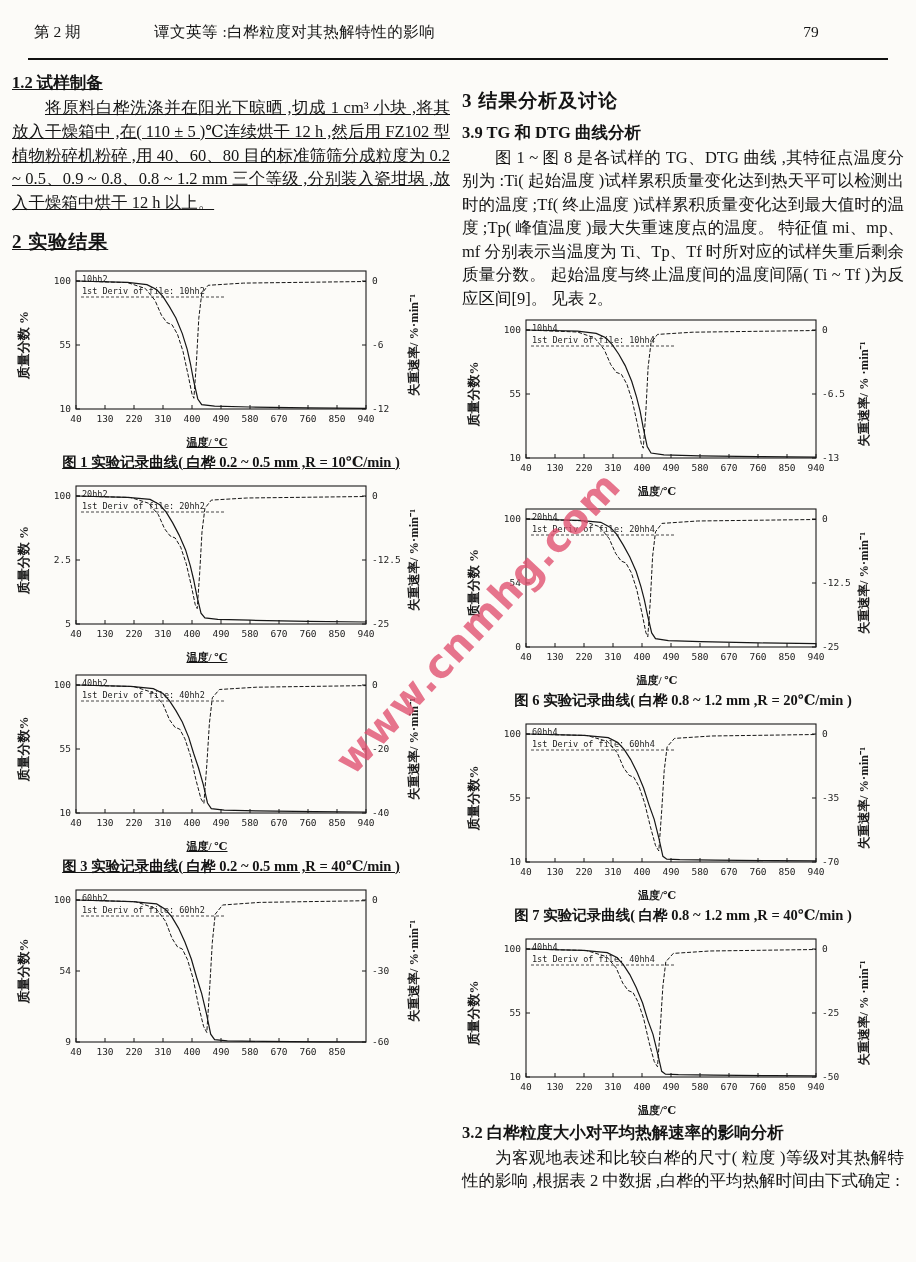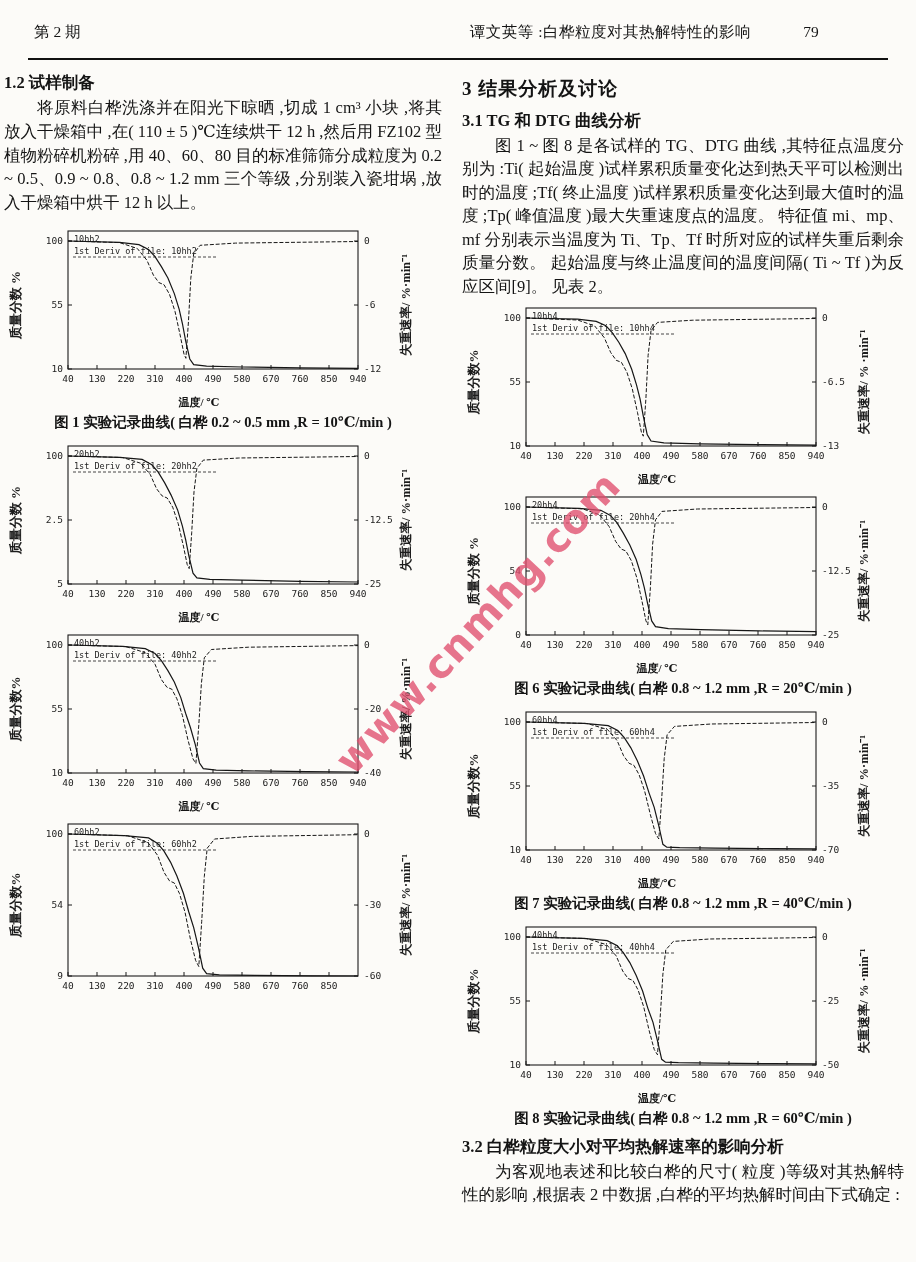--- a/index.html
+++ b/index.html
@@ -4,26 +4,26 @@
 <style>
   html,body{margin:0;padding:0;}
   body{
     width:916px;height:1262px;position:relative;overflow:hidden;
     background:#fcfbf8;color:#141414;
     font-family:"Liberation Serif","DejaVu Serif",serif;
   }
   
   .hdr{position:absolute;top:22px;left:34px;right:45px;display:flex;align-items:baseline;font-size:15.5px;}
   .hdr .issue{width:120px;}
-  .hdr .rtitle{flex:1;text-align:right;letter-spacing:.5px;}
+  .hdr .rtitle{flex:1;text-align:left;letter-spacing:.5px;}
   .hdr .pageno{width:120px;text-align:center;}
   .hdr-rule{position:absolute;top:58px;left:28px;right:28px;height:0;border-top:2px solid #111;}
   
   .col{position:absolute;top:68px;width:438px;}
-  .col-left{left:4px;}
+  .col-left{left:12px;text-decoration:underline;}
   .col-right{left:462px;top:76px;width:442px;}
   .sub-h{font-weight:bold;font-size:16.5px;margin:4px 0 2px 0;}
   .sec-h{font-weight:bold;font-size:19px;margin:14px 0 8px 0;letter-spacing:1px;}
   .para{font-size:16.5px;line-height:1.44;text-align:justify;text-indent:2em;margin:2px 0 4px 0;}
   .col-right .para{line-height:1.42;}
   
   .fig{margin:4px 0 2px 0;}
   .chart-wrap{position:relative;left:0;}
   .fig-xlabel{font-size:11px;font-weight:bold;text-align:center;width:418px;position:relative;left:-14px;margin-top:-2px;}
   .fig-caption{font-size:14.5px;font-weight:600;text-align:center;margin:3px 0 8px 0;}
@@ -44,20 +44,21 @@
   <span class="pageno">79</span>
 </div>
 <div class="hdr-rule"></div>
 
 <div class="watermark" style="color: rgb(224, 79, 110);">www.cnmhg.com</div>
 
 <div class="col col-left">
   <div class="sub-h">1.2  试样制备</div>
   <p class="para">将原料白桦洗涤并在阳光下晾晒 ,切成 1 cm³ 小块 ,将其放入干燥箱中 ,在( 110 ± 5 )℃连续烘干 12 h ,然后用 FZ102 型植物粉碎机粉碎 ,用 40、60、80 目的标准筛筛分成粒度为 0.2 ~ 0.5、0.9 ~ 0.8、0.8 ~ 1.2 mm 三个等级 ,分别装入瓷坩埚 ,放入干燥箱中烘干 12 h 以上。</p>
 
+  <div class="sec-h">2  实验结果</div>
 
   <figure class="fig" style="margin-top:10px">
     <div class="chart-wrap"><svg viewBox="0 0 438 168" width="438" height="168">
           <rect x="64" y="6" width="290" height="138" fill="none" stroke="#1b1b1b" stroke-width="1.1"></rect>
           <line x1="64" y1="144" x2="64" y2="140" stroke="#1b1b1b" stroke-width="1"></line>
           <text x="64" y="157" font-size="9.5" text-anchor="middle" font-family="&quot;DejaVu Sans Mono&quot;,&quot;Liberation Mono&quot;,monospace">40</text>
           <line x1="93" y1="144" x2="93" y2="140" stroke="#1b1b1b" stroke-width="1"></line>
           <text x="93" y="157" font-size="9.5" text-anchor="middle" font-family="&quot;DejaVu Sans Mono&quot;,&quot;Liberation Mono&quot;,monospace">130</text>
           <line x1="122" y1="144" x2="122" y2="140" stroke="#1b1b1b" stroke-width="1"></line>
           <text x="122" y="157" font-size="9.5" text-anchor="middle" font-family="&quot;DejaVu Sans Mono&quot;,&quot;Liberation Mono&quot;,monospace">220</text>
@@ -188,20 +189,21 @@
           <text x="360" y="147" font-size="9.5" text-anchor="start" font-family="&quot;DejaVu Sans Mono&quot;,&quot;Liberation Mono&quot;,monospace">-40</text>
           <text x="70" y="17" font-size="8.5" text-anchor="start" font-family="&quot;DejaVu Sans Mono&quot;,&quot;Liberation Mono&quot;,monospace">40hh2</text>
           <text x="70" y="29" font-size="8.5" text-anchor="start" font-family="&quot;DejaVu Sans Mono&quot;,&quot;Liberation Mono&quot;,monospace">1st Deriv of file: 40hh2</text>
           <line x1="69" y1="32" x2="214" y2="32" stroke="#1b1b1b" stroke-width="0.8" stroke-dasharray="3 2"></line>
           <text x="16" y="80" font-size="13" text-anchor="middle" font-family="&quot;Liberation Serif&quot;,serif" font-weight="bold" transform="rotate(-90 16 80)">质量分数%</text>
           <text x="406" y="80" font-size="12.5" text-anchor="middle" font-family="&quot;Liberation Serif&quot;,serif" font-weight="bold" transform="rotate(-90 406 80)">失重速率/ %·min⁻¹</text>
           <polyline points="64.0,16.0 118.8,17.4 141.3,19.6 151.0,24.5 157.4,31.6 163.9,41.6 170.3,53.0 176.8,68.6 181.6,84.3 186.4,98.5 191.3,115.6 195.5,134.0 199.3,139.7 212.2,141.2 244.4,141.9 302.4,142.6 354.0,143.0" fill="none" stroke="#161616" stroke-width="1.2" stroke-dasharray="none"></polyline>
           <polyline points="64.0,16.0 122.0,17.6 141.3,23.7 151.0,35.2 157.4,50.6 162.9,58.2 167.8,60.2 172.9,69.8 178.4,86.4 183.9,110.7 189.0,129.9 191.9,134.4 194.8,96.0 197.4,54.4 200.3,28.8 207.4,20.5 244.4,18.2 354.0,16.6" fill="none" stroke="#161616" stroke-width="1" stroke-dasharray="4 1.8"></polyline>
         </svg></div>
     <div class="fig-xlabel">温度/ ℃</div>
+    <figcaption class="fig-caption">图 3  实验记录曲线( 白桦 0.2 ~ 0.5 mm ,R = 40℃/min )</figcaption>
   </figure>
 
   <figure class="fig">
     <div class="chart-wrap"><svg viewBox="0 0 438 182" width="438" height="182">
           <rect x="64" y="6" width="290" height="152" fill="none" stroke="#1b1b1b" stroke-width="1.1"></rect>
           <line x1="64" y1="158" x2="64" y2="154" stroke="#1b1b1b" stroke-width="1"></line>
           <text x="64" y="171" font-size="9.5" text-anchor="middle" font-family="&quot;DejaVu Sans Mono&quot;,&quot;Liberation Mono&quot;,monospace">40</text>
           <line x1="93" y1="158" x2="93" y2="154" stroke="#1b1b1b" stroke-width="1"></line>
           <text x="93" y="171" font-size="9.5" text-anchor="middle" font-family="&quot;DejaVu Sans Mono&quot;,&quot;Liberation Mono&quot;,monospace">130</text>
           <line x1="122" y1="158" x2="122" y2="154" stroke="#1b1b1b" stroke-width="1"></line>
@@ -237,22 +239,22 @@
           <line x1="69" y1="32" x2="214" y2="32" stroke="#1b1b1b" stroke-width="0.8" stroke-dasharray="3 2"></line>
           <text x="16" y="87" font-size="13" text-anchor="middle" font-family="&quot;Liberation Serif&quot;,serif" font-weight="bold" transform="rotate(-90 16 87)">质量分数%</text>
           <text x="406" y="87" font-size="12.5" text-anchor="middle" font-family="&quot;Liberation Serif&quot;,serif" font-weight="bold" transform="rotate(-90 406 87)">失重速率/ %·min⁻¹</text>
           <polyline points="64.0,16.0 120.4,17.6 144.6,19.9 153.6,25.4 160.0,33.2 166.5,44.1 172.9,58.1 179.4,75.3 184.8,94.0 189.7,109.6 194.5,129.9 198.7,150.2 202.6,155.7 215.4,156.8 250.9,157.4 308.9,157.8 354.0,158.0" fill="none" stroke="#161616" stroke-width="1.2" stroke-dasharray="none"></polyline>
           <polyline points="64.0,16.0 123.6,17.7 143.9,24.5 153.6,37.3 160.0,54.3 165.5,62.9 170.3,65.0 175.5,75.6 181.0,94.1 186.4,121.1 191.6,142.4 194.8,148.5 197.7,103.6 200.3,58.6 203.2,30.2 210.6,21.0 247.7,18.4 354.0,16.7" fill="none" stroke="#161616" stroke-width="1" stroke-dasharray="4 1.8"></polyline>
         </svg></div>
   </figure>
 </div>
 
 <div class="col col-right">
-  <div class="sec-h" style="margin-top:0">3  结果分析及讨论</div>
-  <div class="sub-h">3.1  TG 和 DTG 曲线分析</div>
+  <div class="sec-h" style="margin-top:12px">3  结果分析及讨论</div>
+  <div class="sub-h">3.9  TG 和 DTG 曲线分析</div>
   <p class="para">图 1 ~ 图 8 是各试样的 TG、DTG 曲线 ,其特征点温度分别为 :Ti( 起始温度 )试样累积质量变化达到热天平可以检测出时的温度 ;Tf( 终止温度 )试样累积质量变化达到最大值时的温度 ;Tp( 峰值温度 )最大失重速度点的温度。 特征值 mi、mp、mf 分别表示当温度为 Ti、Tp、Tf 时所对应的试样失重后剩余质量分数。 起始温度与终止温度间的温度间隔( Ti ~ Tf )为反应区间[9]。 见表 2。</p>
 
   <figure class="fig">
     <div class="chart-wrap"><svg viewBox="0 0 438 168" width="438" height="168">
           <rect x="64" y="6" width="290" height="138" fill="none" stroke="#1b1b1b" stroke-width="1.1"></rect>
           <line x1="64" y1="144" x2="64" y2="140" stroke="#1b1b1b" stroke-width="1"></line>
           <text x="64" y="157" font-size="9.5" text-anchor="middle" font-family="&quot;DejaVu Sans Mono&quot;,&quot;Liberation Mono&quot;,monospace">40</text>
           <line x1="93" y1="144" x2="93" y2="140" stroke="#1b1b1b" stroke-width="1"></line>
           <text x="93" y="157" font-size="9.5" text-anchor="middle" font-family="&quot;DejaVu Sans Mono&quot;,&quot;Liberation Mono&quot;,monospace">130</text>
           <line x1="122" y1="144" x2="122" y2="140" stroke="#1b1b1b" stroke-width="1"></line>
@@ -433,18 +435,17 @@
           <text x="360" y="147" font-size="9.5" text-anchor="start" font-family="&quot;DejaVu Sans Mono&quot;,&quot;Liberation Mono&quot;,monospace">-50</text>
           <text x="70" y="17" font-size="8.5" text-anchor="start" font-family="&quot;DejaVu Sans Mono&quot;,&quot;Liberation Mono&quot;,monospace">40hh4</text>
           <text x="70" y="29" font-size="8.5" text-anchor="start" font-family="&quot;DejaVu Sans Mono&quot;,&quot;Liberation Mono&quot;,monospace">1st Deriv of file: 40hh4</text>
           <line x1="69" y1="32" x2="214" y2="32" stroke="#1b1b1b" stroke-width="0.8" stroke-dasharray="3 2"></line>
           <text x="16" y="80" font-size="13" text-anchor="middle" font-family="&quot;Liberation Serif&quot;,serif" font-weight="bold" transform="rotate(-90 16 80)">质量分数%</text>
           <text x="406" y="80" font-size="12.5" text-anchor="middle" font-family="&quot;Liberation Serif&quot;,serif" font-weight="bold" transform="rotate(-90 406 80)">失重速率/ % ·min⁻¹</text>
           <polyline points="64.0,16.0 121.4,17.4 145.2,19.6 154.9,24.5 161.3,31.6 167.8,41.6 174.2,54.4 180.6,70.0 185.8,87.1 191.0,101.3 195.5,119.8 199.7,138.3 203.5,141.2 216.4,141.7 251.9,142.2 309.9,142.6 354.0,142.9" fill="none" stroke="#161616" stroke-width="1.2" stroke-dasharray="none"></polyline>
           <polyline points="64.0,16.0 124.6,17.5 144.6,23.7 154.2,34.9 160.7,50.0 166.1,57.5 171.0,59.5 176.1,69.0 181.6,85.4 187.1,109.4 192.2,128.4 195.5,133.8 198.4,92.8 200.9,53.1 203.8,28.8 211.3,20.4 247.7,18.0 354.0,16.5" fill="none" stroke="#161616" stroke-width="1" stroke-dasharray="4 1.8"></polyline>
         </svg></div>
     <div class="fig-xlabel">温度/℃</div>
-    <figcaption class="fig-caption">图 8  实验记录曲线( 白桦 0.8 ~ 1.2 mm ,R = 60℃/min )</figcaption>
   </figure>
 
   <div class="sub-h">3.2  白桦粒度大小对平均热解速率的影响分析</div>
   <p class="para">为客观地表述和比较白桦的尺寸( 粒度 )等级对其热解特性的影响 ,根据表 2 中数据 ,白桦的平均热解时间由下式确定 :</p>
 </div>
 
 </body></html>

